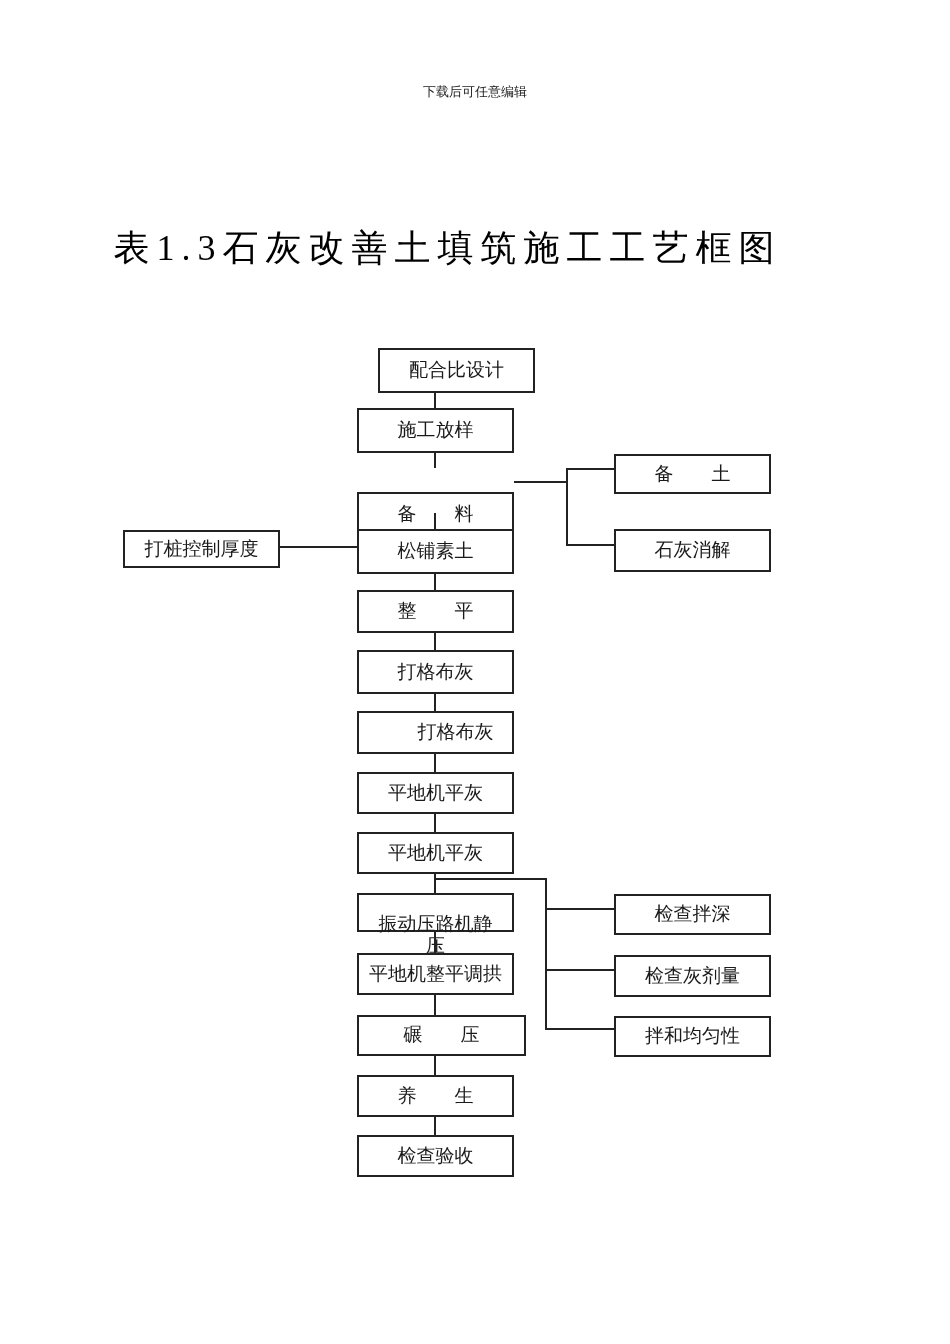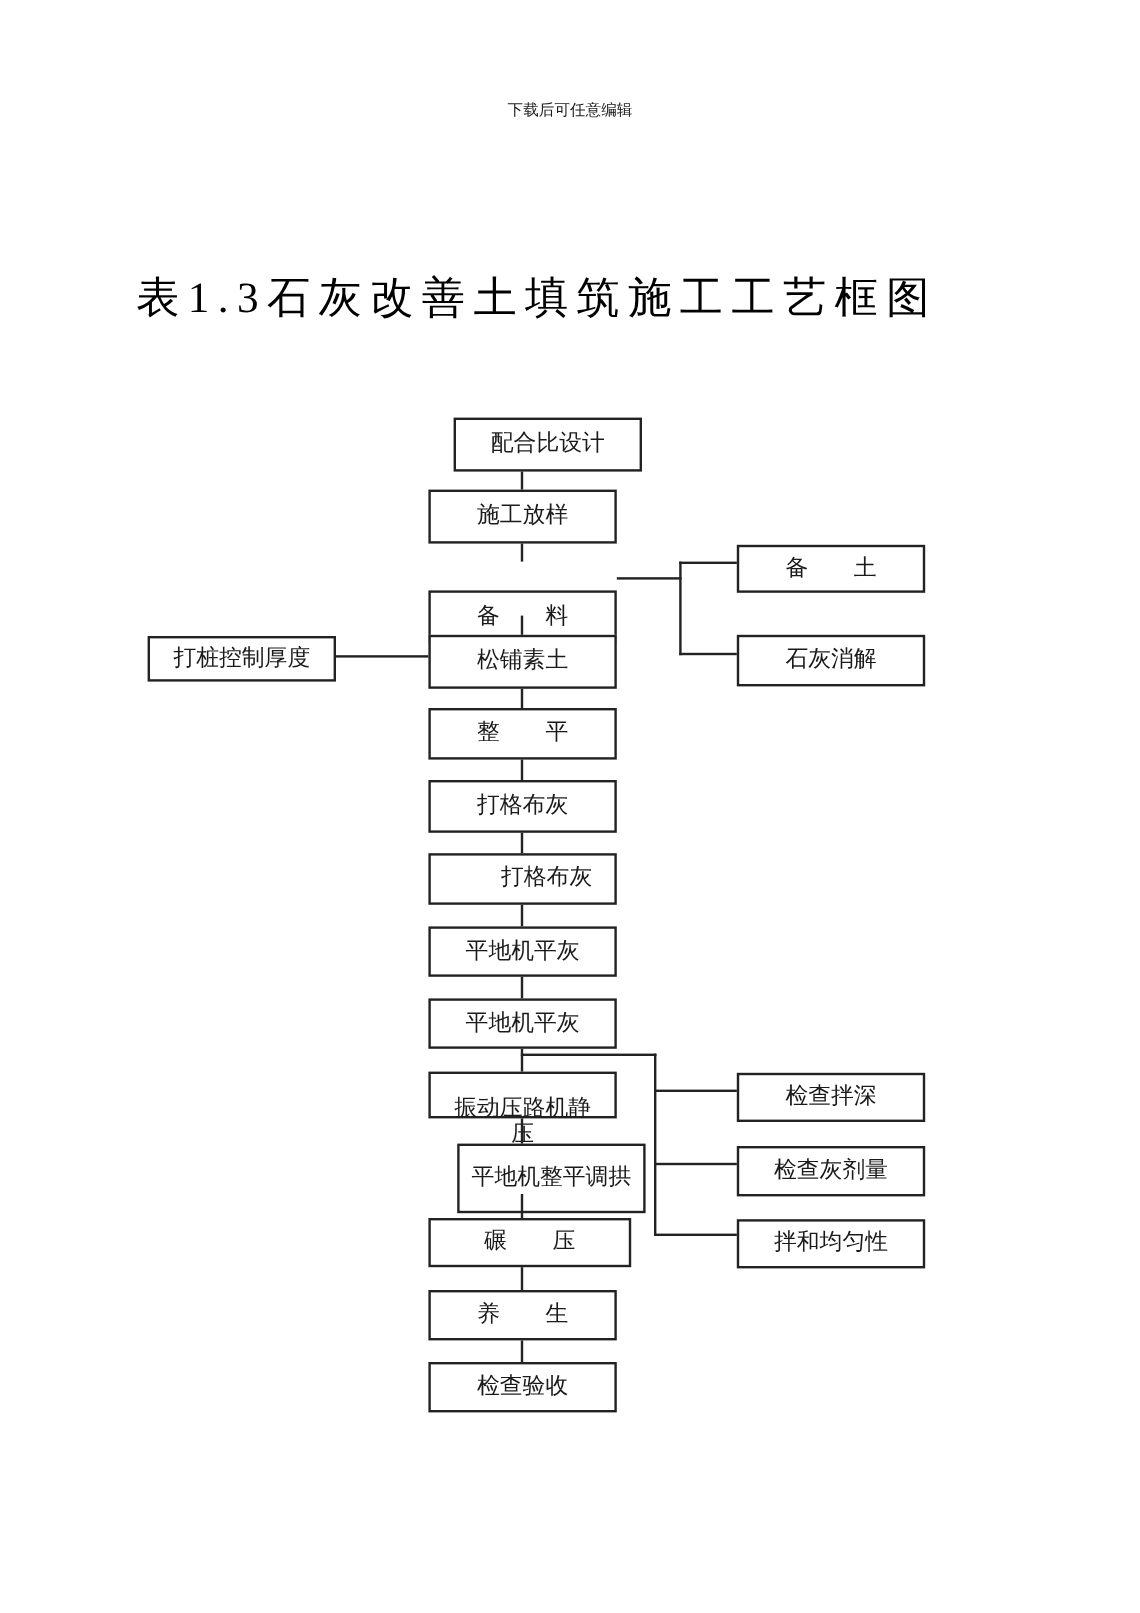--- a/index.html
+++ b/index.html
@@ -98,21 +98,21 @@
       <div class="node" data-name="node-grader-lime-leveling" style="left: 357px; top: 772px; width: 157px; height: 42px;">
         <span class="node-label" data-name="node-label">平地机平灰</span>
       </div>
       <div class="node" data-name="node-mixer-mixing" style="left: 357px; top: 832px; width: 157px; height: 42px;">
         <span class="node-label" data-name="node-label">平地机平灰</span>
       </div>
       <div class="node" data-name="node-vibratory-roller-static-rolling" style="left: 357px; top: 893px; width: 157px; height: 39px;">
         <span class="node-label" data-name="node-label">振动压路机静
 压</span>
       </div>
-      <div class="node" data-name="node-grader-leveling-cambering" style="left: 357px; top: 953px; width: 157px; height: 58px; margin-left: 24px;">
+      <div class="node" data-name="node-grader-leveling-cambering" style="left: 357px; top: 953px; width: 157px; height: 42px;">
         <span class="node-label" data-name="node-label">平地机整平调拱</span>
       </div>
       <div class="node" data-name="node-rolling" style="left: 357px; top: 1015px; width: 169px; height: 41px;">
         <span class="node-label" data-name="node-label">碾　　压</span>
       </div>
       <div class="node" data-name="node-curing" style="left: 357px; top: 1075px; width: 157px; height: 42px;">
         <span class="node-label" data-name="node-label">养　　生</span>
       </div>
       <div class="node" data-name="node-inspection-acceptance" style="left: 357px; top: 1135px; width: 157px; height: 42px;">
         <span class="node-label" data-name="node-label">检查验收</span>

